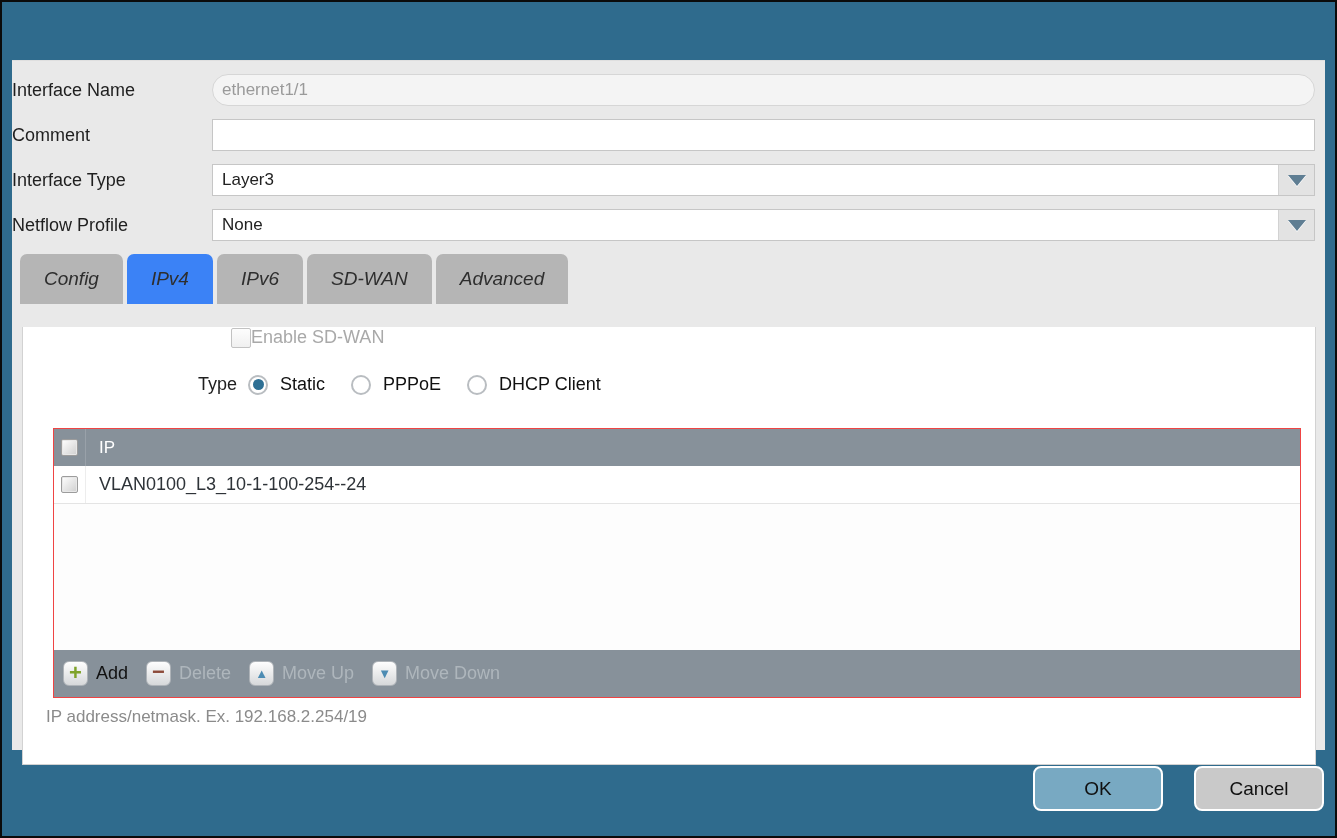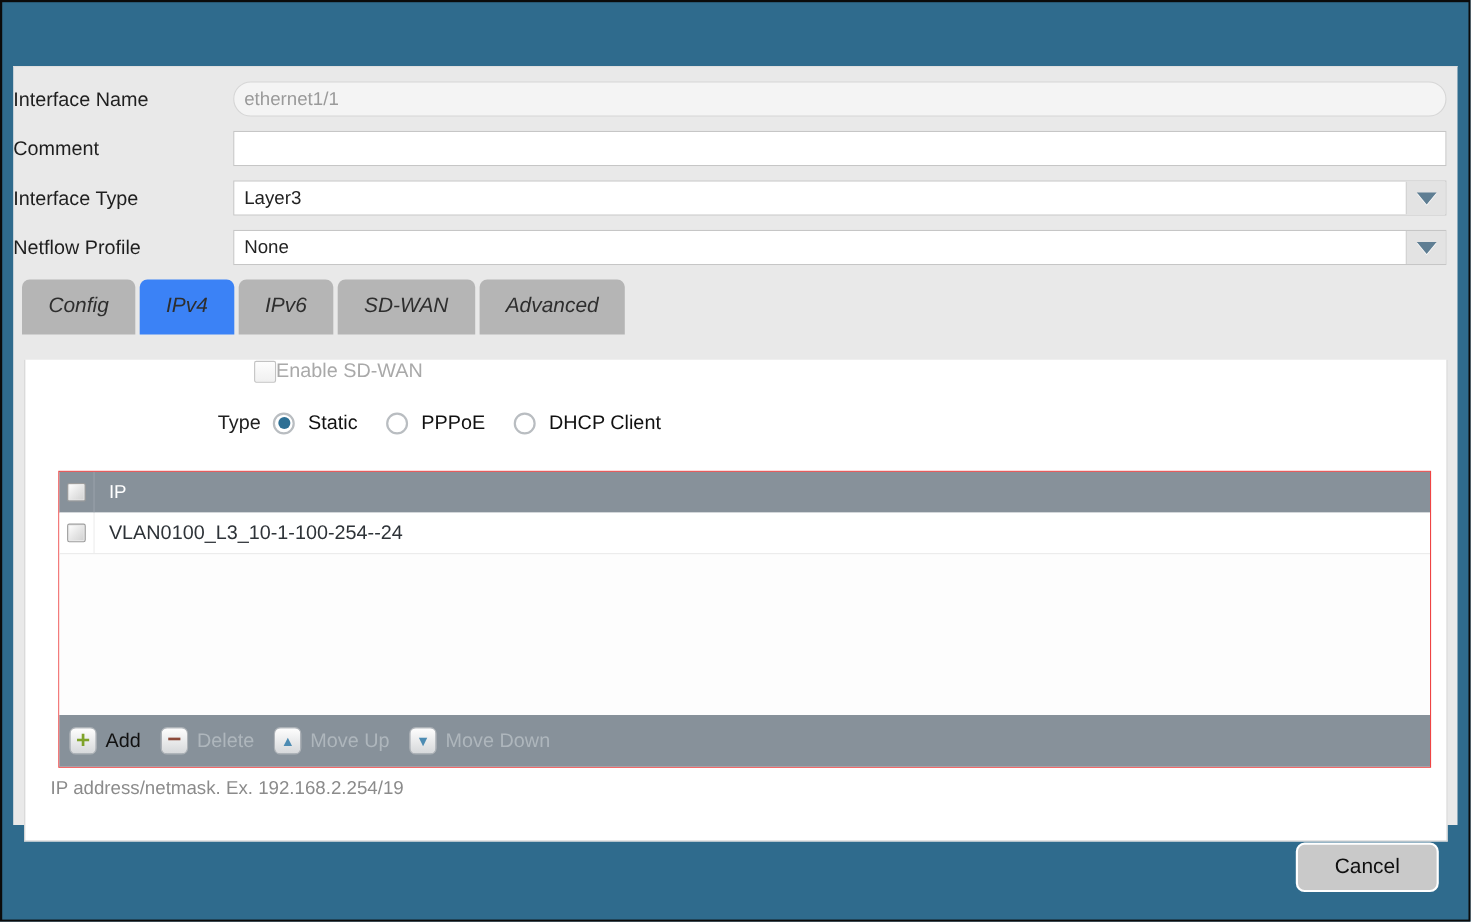--- a/index.html
+++ b/index.html
@@ -154,21 +154,21 @@
 
   
   .footer-btn {
     position: absolute; height: 45px; width: 130px;
     border: 2px solid #ffffff; border-radius: 8px;
     font-family: "Liberation Sans", sans-serif;
     font-size: 19px; color: #101010; cursor: pointer;
     display: flex; align-items: center; justify-content: center;
   }
   .btn-ok { right: 172px; bottom: 25px; background: #78a9c2; }
-  .btn-cancel { right: 27px; bottom: 25px; background: #c9c9c9; }
+  .btn-cancel { right: 11px; bottom: 25px; background: #c9c9c9; }
 </style>
 </head>
 <body>
 
 <div class="dialog">
 
 
   <div class="body">
 
     <div class="form">
@@ -275,15 +275,16 @@
               </span>
             <span class="tool-label">Move Down</span>
           </span>
         </div>
       </div>
 
       <div class="hint">IP address/netmask. Ex. 192.168.2.254/19</div>
     </div>
   </div>
 
+  <div class="footer-btn btn-ok">OK</div>
   <div class="footer-btn btn-cancel">Cancel</div>
 
 </div>
 
 </body></html>

